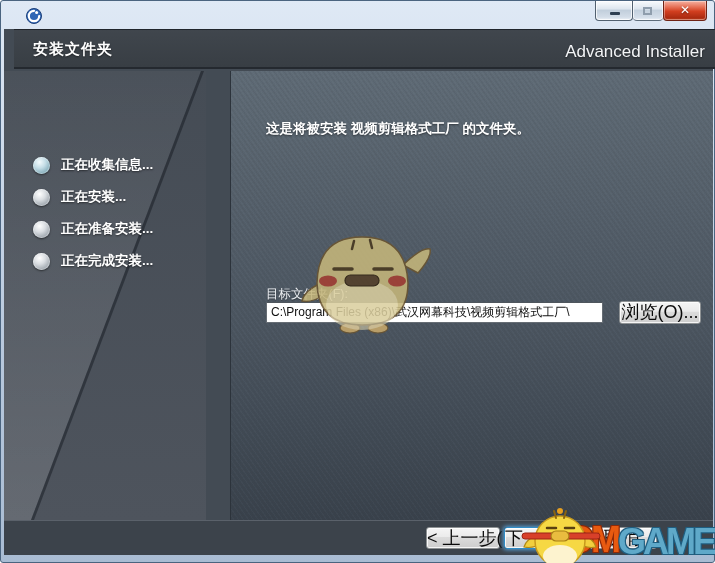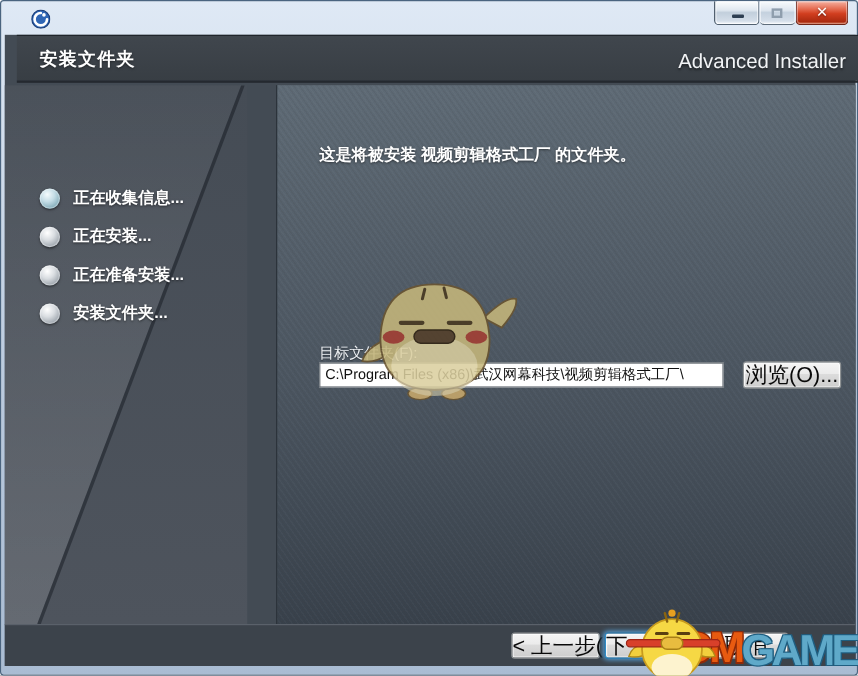--- a/index.html
+++ b/index.html
@@ -154,21 +154,21 @@
           <div class="step">
             <span class="bullet"></span>
             <span class="step-label">正在安装...</span>
           </div>
           <div class="step">
             <span class="bullet"></span>
             <span class="step-label">正在准备安装...</span>
           </div>
           <div class="step">
             <span class="bullet"></span>
-            <span class="step-label">安装文件夹...</span>
+            <span class="step-label">正在完成安装...</span>
           </div>
         </div>
       </div>
 
       <div class="content">
         <div class="heading">这是将被安装 视频剪辑格式工厂 的文件夹。</div>
         <div class="folder-label">目标文件夹(F):</div>
         <input class="path-input" type="text" value="C:\Program Files (x86)\武汉网幕科技\视频剪辑格式工厂\" style="">
         <div class="btn browse-btn">浏览(O)...</div>
       </div>

